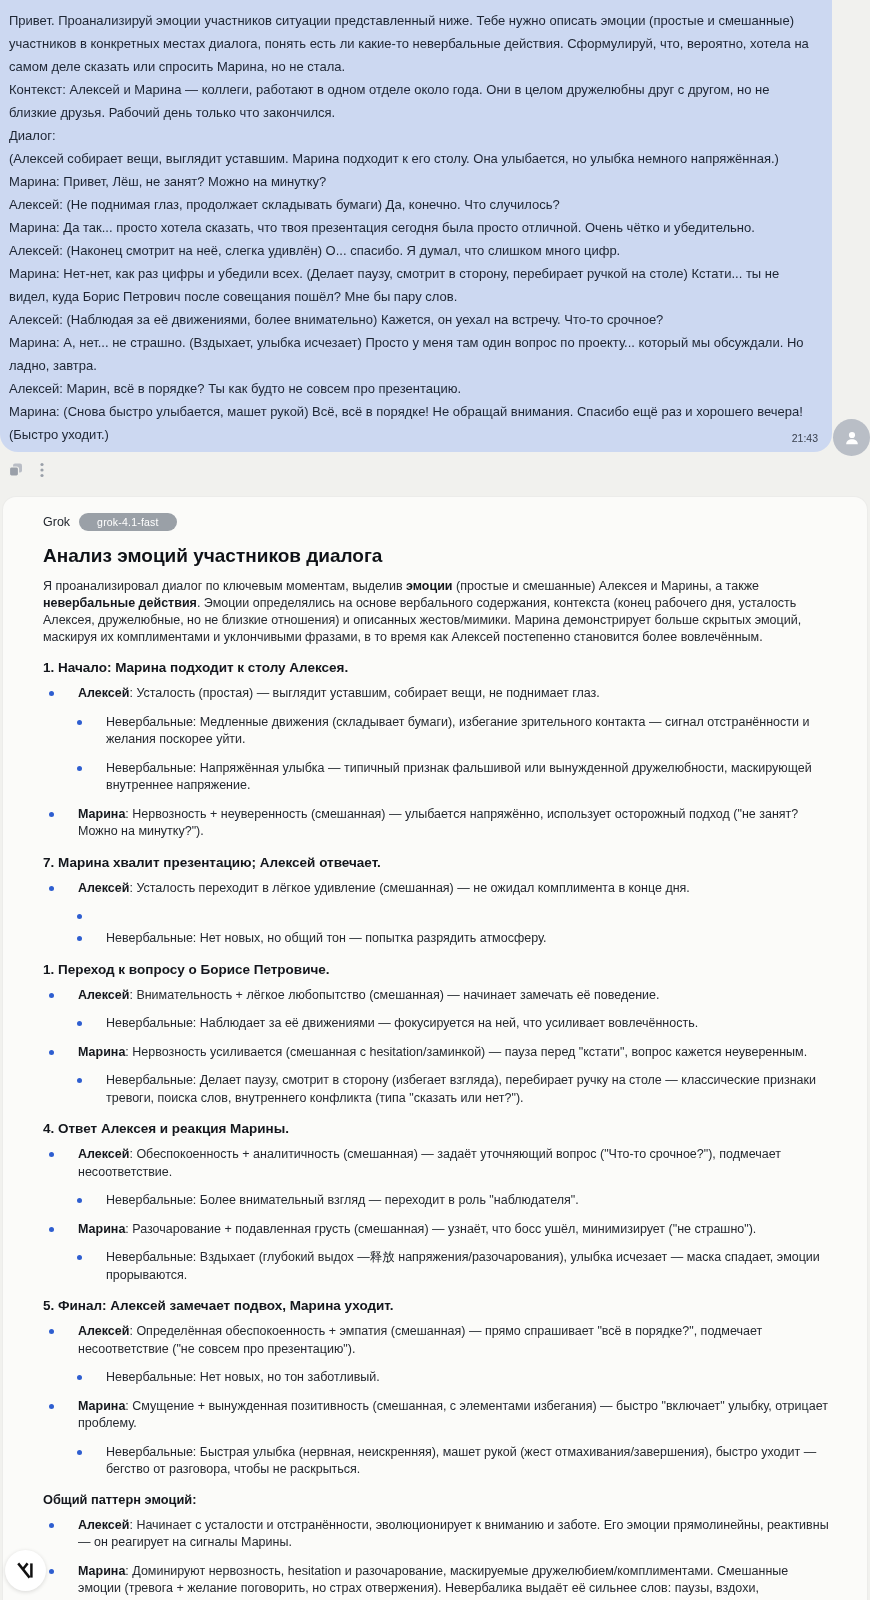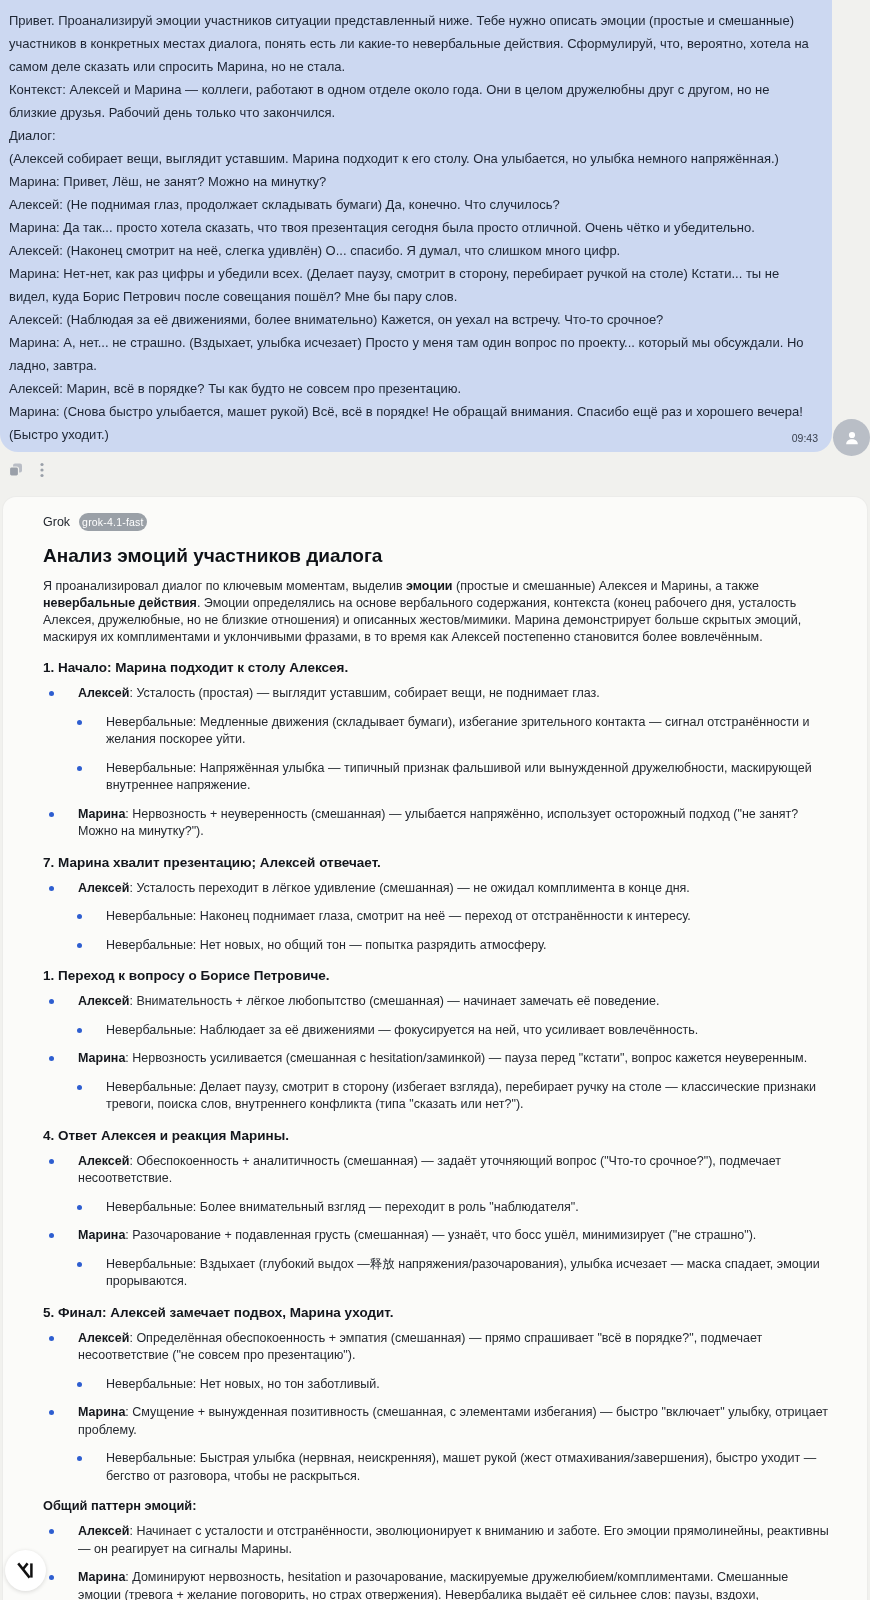--- a/index.html
+++ b/index.html
@@ -38,21 +38,21 @@
     background:#fbfbf9;
     border:1px solid #ececea;border-bottom:none;
     border-radius:14px 14px 0 0;
     padding:16px 38px 30px 40px;
     min-height:1250px;box-sizing:border-box;
   }
   .grok-row{display:flex;align-items:center;gap:9px;margin:0 0 4px 0;text-align:center;}
   .grok-name{font-size:12.5px;color:#23272f;}
   .badge{
     background:#9aa0a7;color:#ffffff;font-size:10.5px;
-    padding:3px 3px;border-radius:999px;letter-spacing:.2px;
+    padding:3px 18px;border-radius:999px;letter-spacing:.2px;
   }
   .blk-h1{font-size:19px;font-weight:bold;color:#0f1217;margin:14px 0 11px;}
   .blk-h3{font-size:13.5px;font-weight:bold;color:#13161c;margin:14px 0 10px;}
   .blk-h4{font-size:12.8px;font-weight:bold;color:#13161c;margin:13px 0 10px;}
   .blk-p{font-size:12.5px;line-height:17px;color:#24282f;margin:0 0 12px;}
   .li{display:flex;gap:24px;margin:0 0 11px 6px;font-size:12.5px;line-height:17.5px;color:#24282f;}
   .li-nested{margin-left:34px;}
   .bullet{flex:none;width:5px;height:5px;border-radius:50%;background:#2e5ed0;margin-top:6px;}
   b{font-weight:bold;color:#15181e;}
   
@@ -73,21 +73,21 @@
 Марина: Привет, Лёш, не занят? Можно на минутку?
 Алексей: (Не поднимая глаз, продолжает складывать бумаги) Да, конечно. Что случилось?
 Марина: Да так... просто хотела сказать, что твоя презентация сегодня была просто отличной. Очень чётко и убедительно.
 Алексей: (Наконец смотрит на неё, слегка удивлён) О... спасибо. Я думал, что слишком много цифр.
 Марина: Нет-нет, как раз цифры и убедили всех. (Делает паузу, смотрит в сторону, перебирает ручкой на столе) Кстати... ты не видел, куда Борис Петрович после совещания пошёл? Мне бы пару слов.
 Алексей: (Наблюдая за её движениями, более внимательно) Кажется, он уехал на встречу. Что-то срочное?
 Марина: А, нет... не страшно. (Вздыхает, улыбка исчезает) Просто у меня там один вопрос по проекту... который мы обсуждали. Но ладно, завтра.
 Алексей: Марин, всё в порядке? Ты как будто не совсем про презентацию.
 Марина: (Снова быстро улыбается, машет рукой) Всё, всё в порядке! Не обращай внимания. Спасибо ещё раз и хорошего вечера!
 (Быстро уходит.)</div>
-  <div class="bubble-time">09:43</div>
+  <div class="bubble-time">21:43</div>
   <button class="avatar">
     <span style="display:flex;">
       <svg width="20" height="20" viewBox="0 0 20 20">
         <circle cx="10" cy="7" r="3.1" fill="#ffffff"></circle>
         <path d="M4.2 16.2 c0-3.2 2.6-5 5.8-5 s5.8 1.8 5.8 5 z" fill="#ffffff"></path>
       </svg>
     </span>
   </button>
 </div>
 
@@ -136,21 +136,20 @@
         <span class="bullet"></span>
         <span><b>Марина</b>: Нервозность + неуверенность (смешанная) — улыбается напряжённо, использует осторожный подход ("не занят? Можно на минутку?").</span>
       </div>
       <div class="blk-h3">7. Марина хвалит презентацию; Алексей отвечает.</div>
       <div class="li">
         <span class="bullet"></span>
         <span><b>Алексей</b>: Усталость переходит в лёгкое удивление (смешанная) — не ожидал комплимента в конце дня.</span>
       </div>
       <div class="li li-nested">
         <span class="bullet"></span>
-        <span>Невербальные: Наконец поднимает глаза, смотрит на неё — переход от отстранённости к интересу.</span>
       </div>
       <div class="li li-nested">
         <span class="bullet"></span>
         <span>Невербальные: Нет новых, но общий тон — попытка разрядить атмосферу.</span>
       </div>
       <div class="blk-h3">1. Переход к вопросу о Борисе Петровиче.</div>
       <div class="li">
         <span class="bullet"></span>
         <span><b>Алексей</b>: Внимательность + лёгкое любопытство (смешанная) — начинает замечать её поведение.</span>
       </div>

